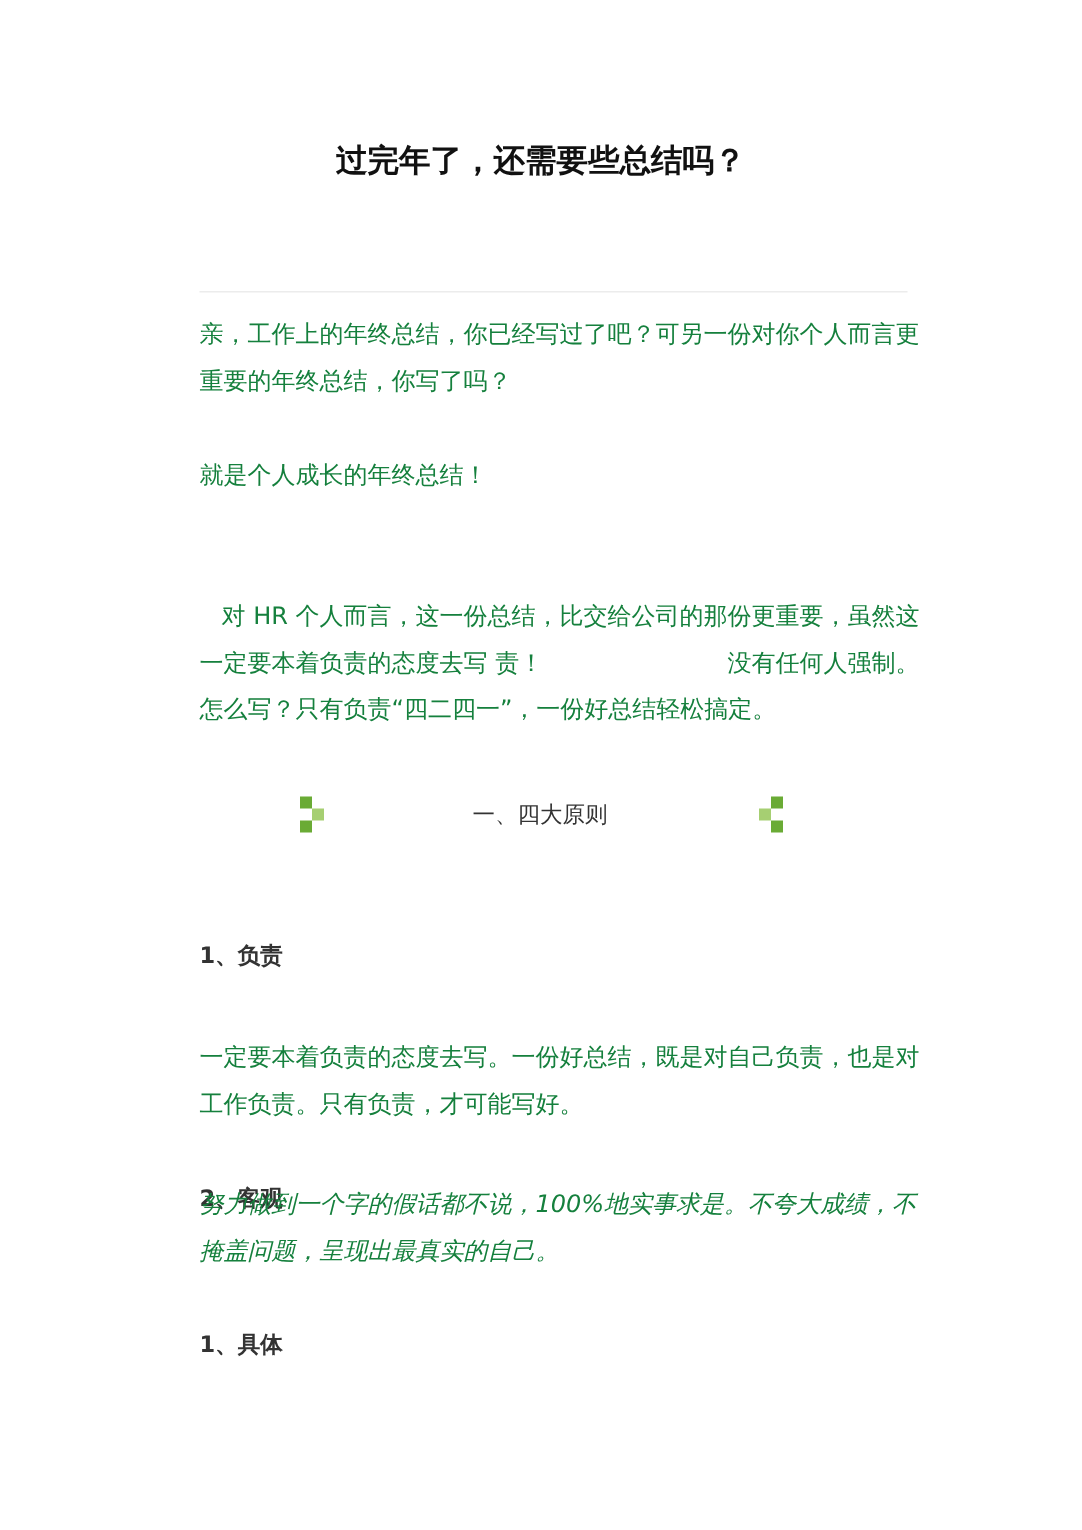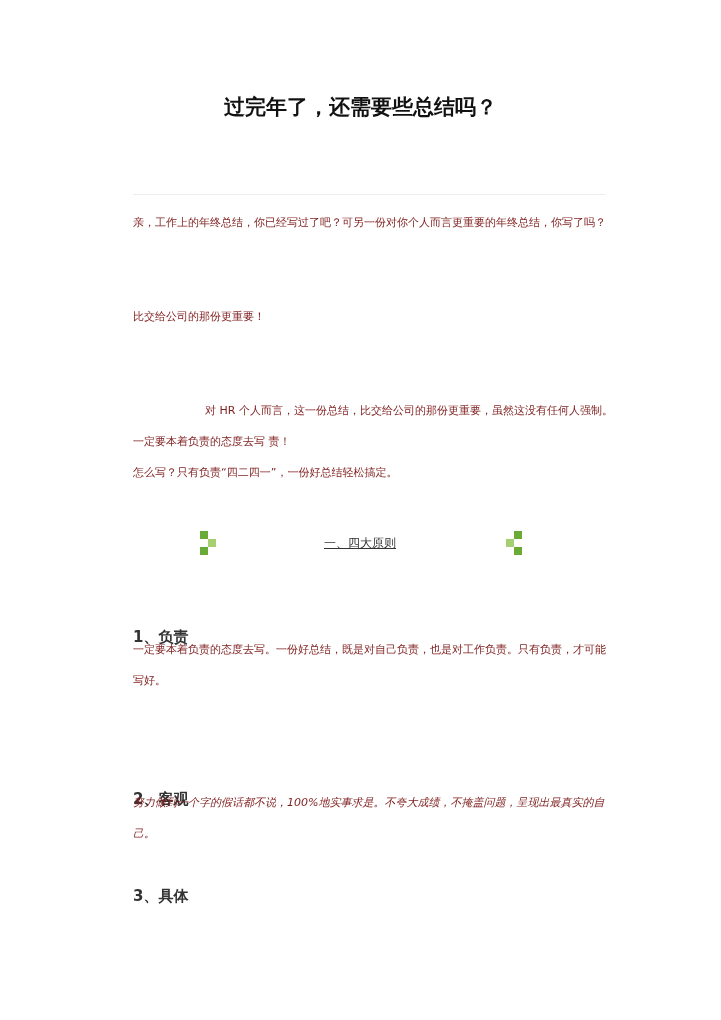--- a/index.html
+++ b/index.html
@@ -31,23 +31,23 @@
       left: 133px;
       top: 194px;
       width: 472px;
       height: 1px;
       background: #ececec;
     }
     .para {
       position: absolute;
       left: 133px;
       width: 480px;
-      font-size: 11px;
+      font-size: 16px;
       line-height: 31px;
-      color: #7f1d1d;
+      color: #15803d;
       margin: 0;
       white-space: normal;
       word-break: break-all;
     }
     .heading {
       position: absolute;
       left: 133px;
       font-size: 15px;
       line-height: 20px;
       font-weight: bold;
@@ -59,24 +59,23 @@
       top: 531px;
       width: 324px;
       height: 24px;
     }
     .section-banner .section-title {
       position: absolute;
       left: 0;
       width: 100%;
       top: 2px;
       text-align: center;
-      font-size: 12px;
+      font-size: 15px;
       line-height: 20px;
       color: #333333;
-      text-decoration: underline;
     }
     .pixel-icon {
       position: absolute;
       top: 0;
       width: 18px;
       height: 24px;
     }
     .pixel-icon .sq {
       position: absolute;
       width: 8px;
@@ -87,21 +86,21 @@
   </style>
 </head>
 <body>
 
 <h1 class="page-title" style="margin:0;font-weight:bold;">过完年了，还需要些总结吗？</h1>
 
 <div class="divider"></div>
 
 <p class="para" style="top:207px;">亲，工作上的年终总结，你已经写过了吧？可另一份对你个人而言更重要的年终总结，你写了吗？</p>
 
-<p class="para" style="top:301px;">比交给公司的那份更重要！</p>
+<p class="para" style="top:301px;">就是个人成长的年终总结！</p>
 
 <p class="para" style="top:395px;text-align:right;">对 HR 个人而言，这一份总结，比交给公司的那份更重要，虽然这没有任何人强制。</p>
 
 <p class="para" style="top:426px;">一定要本着负责的态度去写  责！</p>
 
 <p class="para" style="top:457px;">怎么写？只有负责“四二四一”，一份好总结轻松搞定。</p>
 
 <div class="section-banner">
   <div class="pixel-icon left">
     <span class="sq" style="left:2px;top:0px;background:#6aab35;"></span>
@@ -110,18 +109,18 @@
   </div>
   <div class="section-title">一、四大原则</div>
   <div class="pixel-icon right">
     <span class="sq" style="left:10px;top:0px;background:#6aab35;"></span>
     <span class="sq" style="left:2px;top:8px;background:#a6cf72;"></span>
     <span class="sq" style="left:10px;top:16px;background:#6aab35;"></span>
   </div>
 </div>
 
 <div class="heading" style="top:627px;">1、负责</div>
-<p class="para" style="top:635px;font-family:Liberation Mono, monospace;">一定要本着负责的态度去写。一份好总结，既是对自己负责，也是对工作负责。只有负责，才可能写好。</p>
+<p class="para" style="top:689px;">一定要本着负责的态度去写。一份好总结，既是对自己负责，也是对工作负责。只有负责，才可能写好。</p>
 
 <div class="heading" style="top:789px;">2、客观</div>
 <p class="para" style="top:787px;font-style:italic;">努力做到一个字的假话都不说，100%地实事求是。不夸大成绩，不掩盖问题，呈现出最真实的自己。</p>
 
-<div class="heading" style="top:886px;">3、具体</div>
+<div class="heading" style="top:886px;">1、具体</div>
 
 </body></html>

